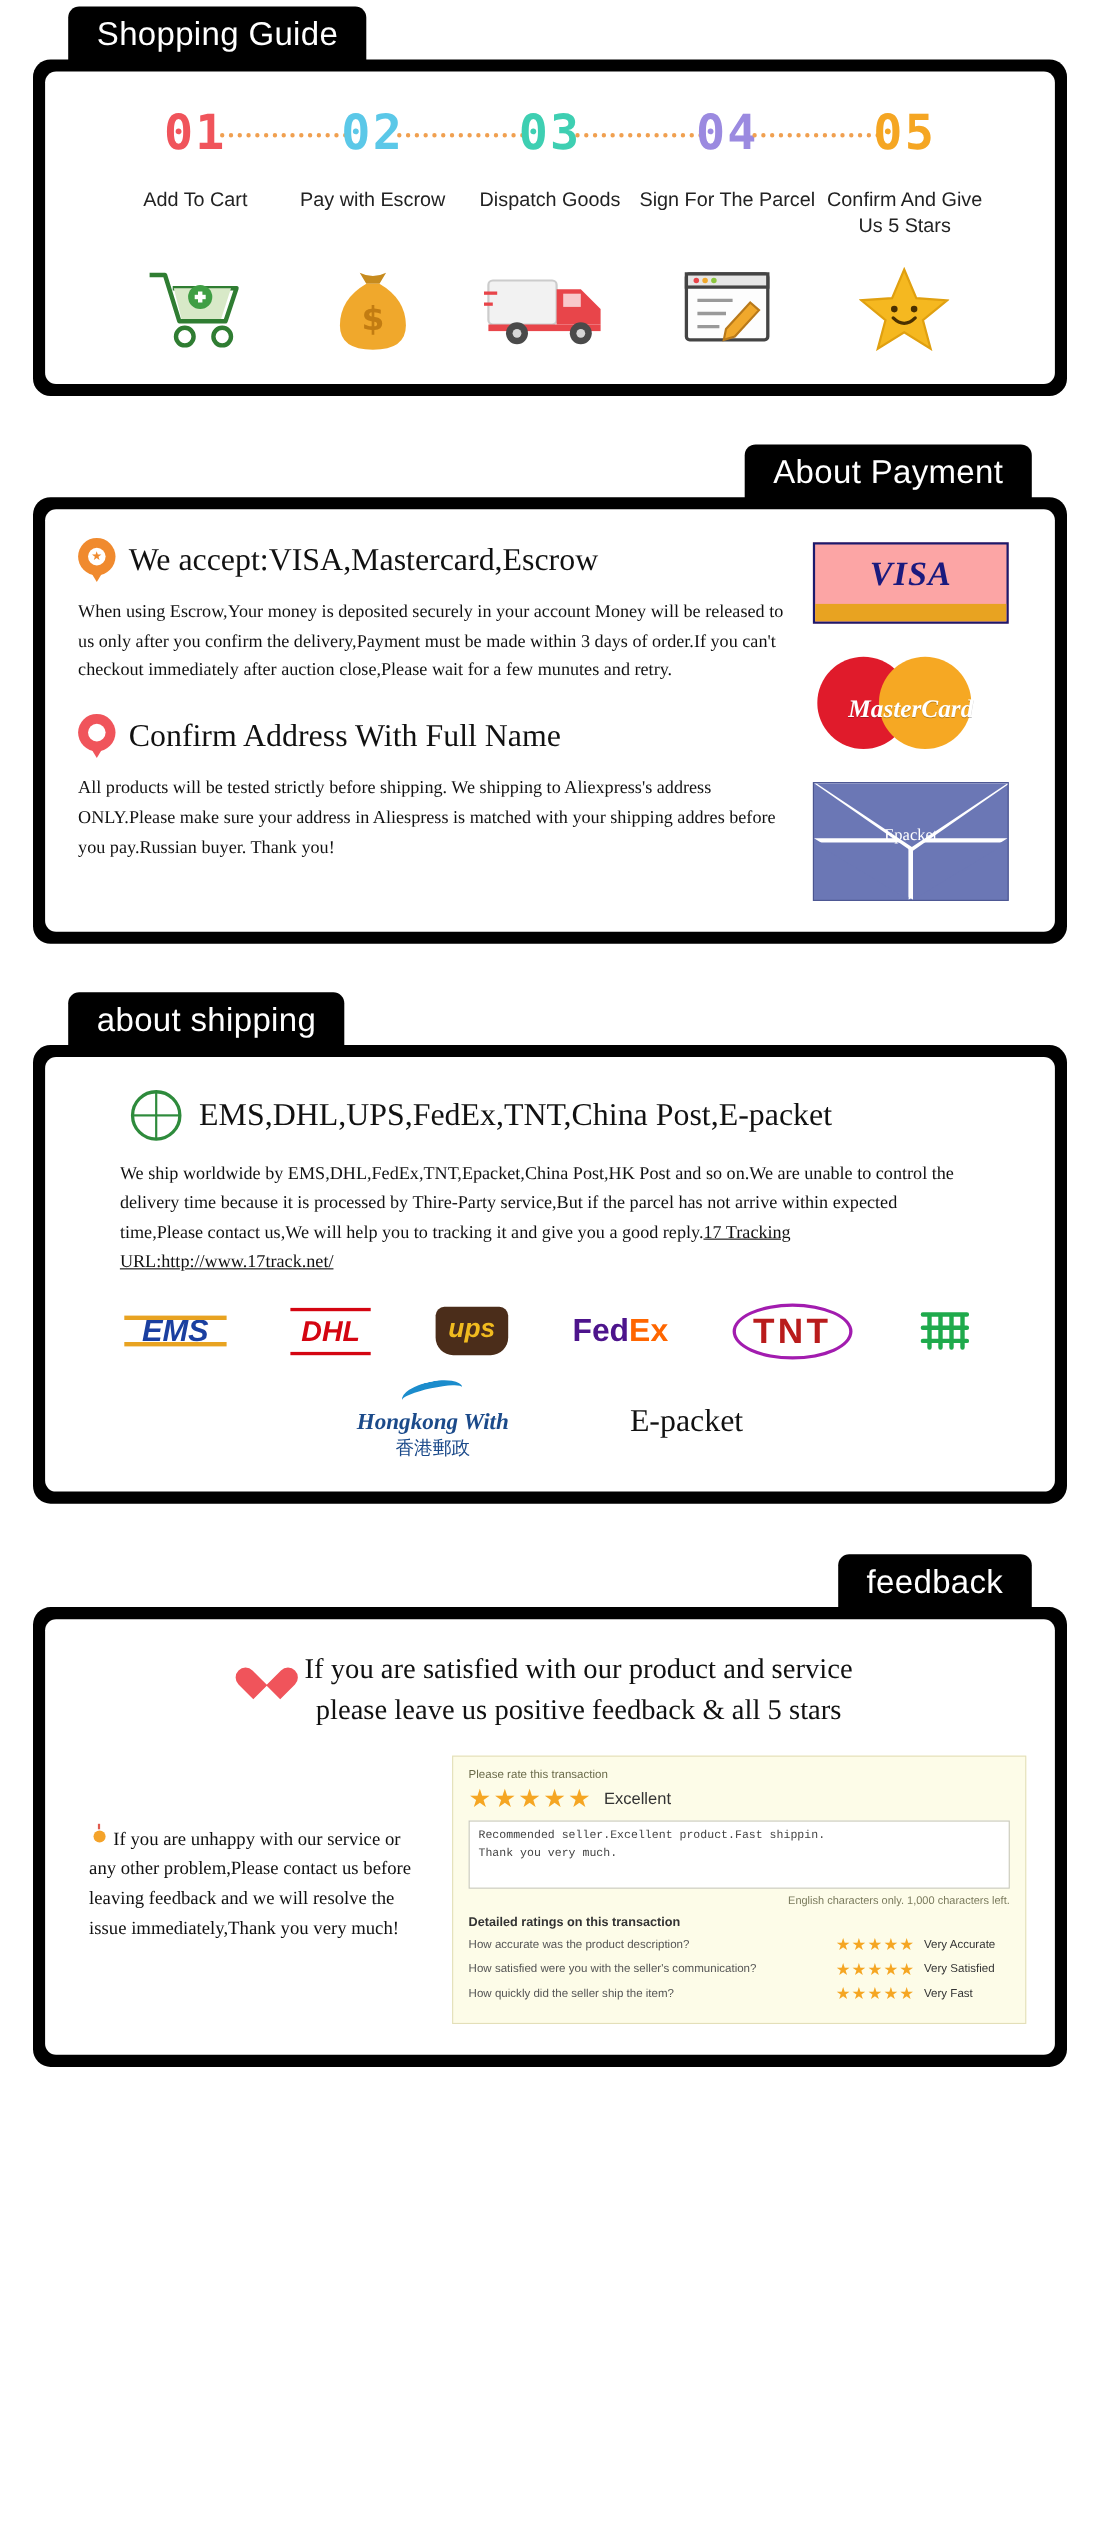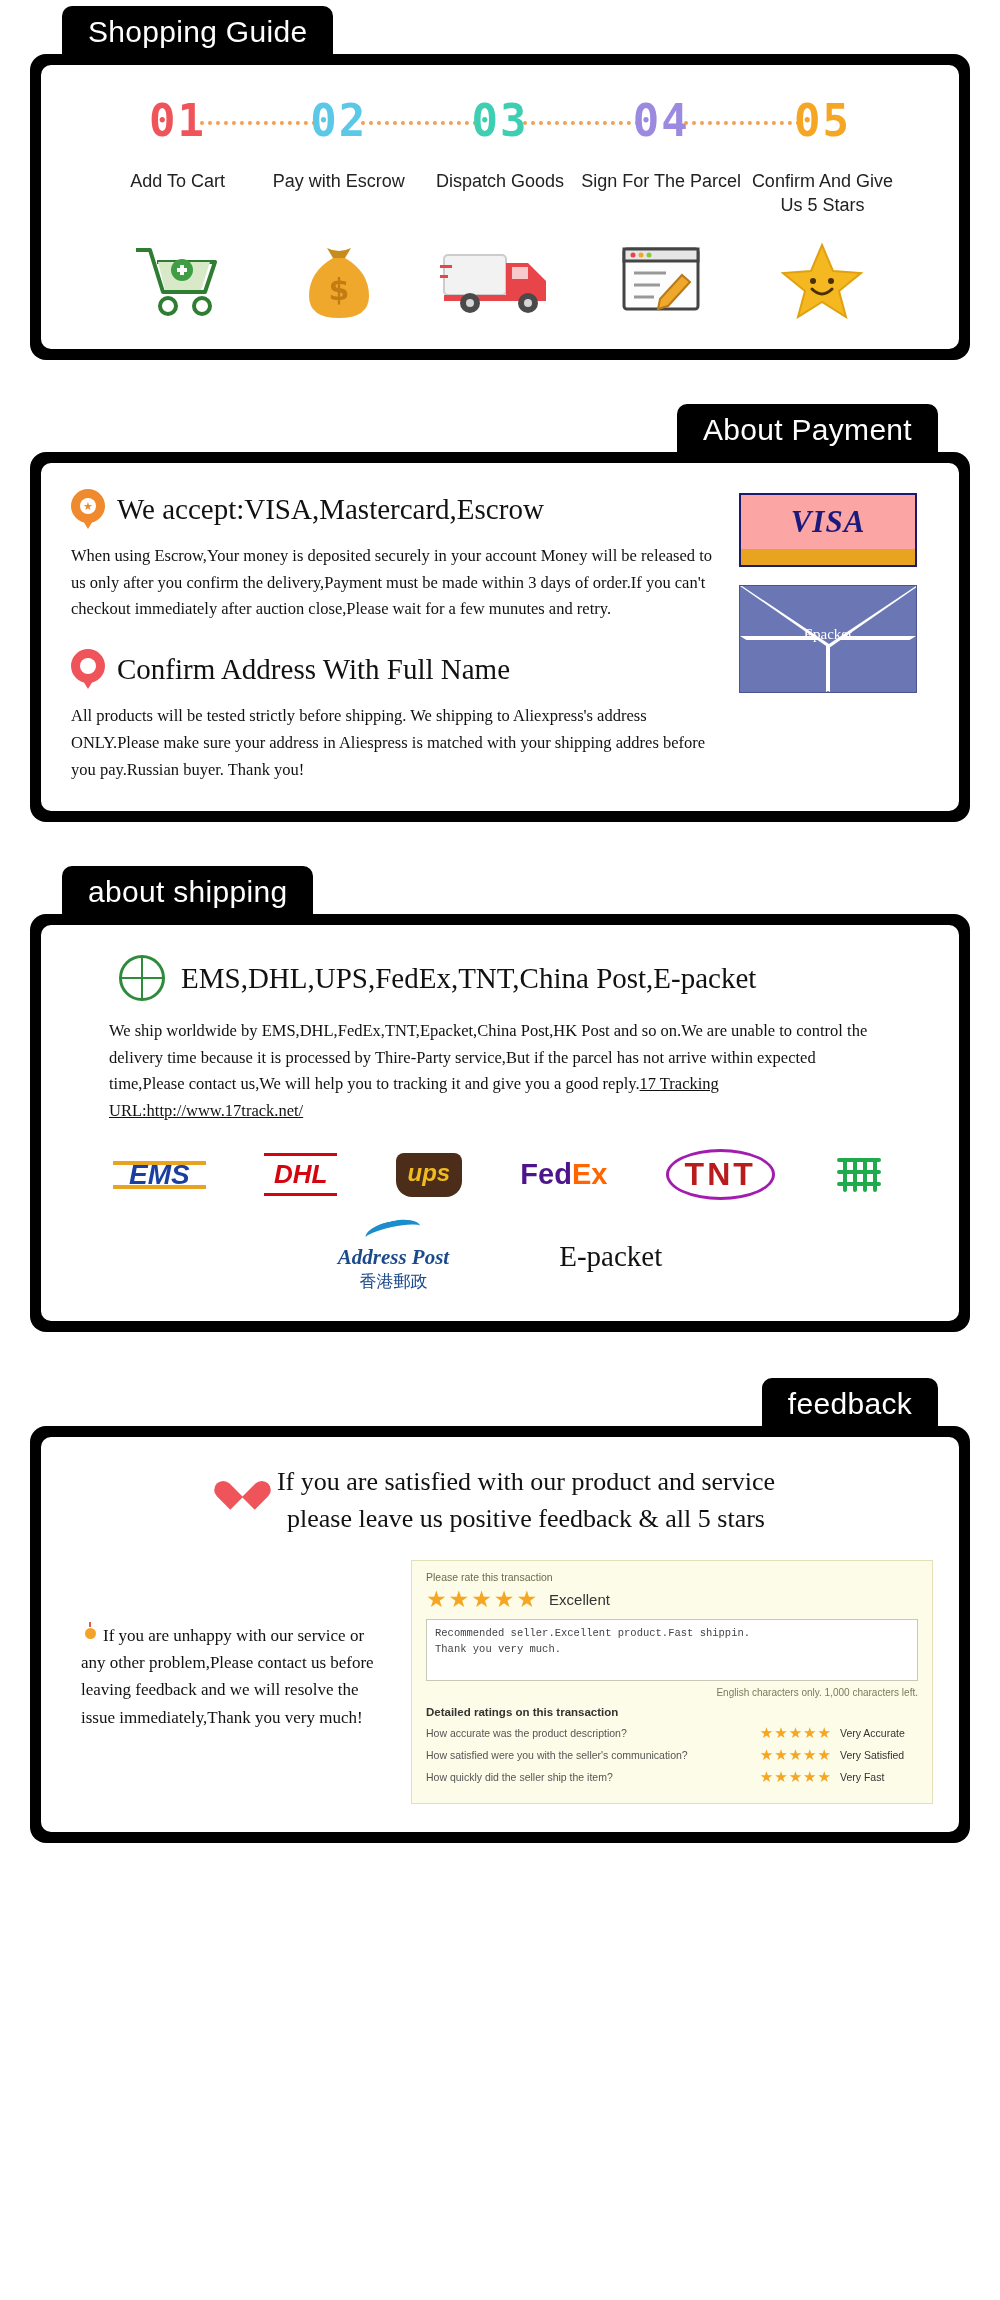--- a/index.html
+++ b/index.html
@@ -518,20 +518,25 @@
             <h2>Confirm Address With Full Name</h2>
           </div>
           <p class="pay-body" style="margin-bottom:0">All products will be tested strictly before shipping. We shipping to Aliexpress's address ONLY.Please make sure your address in Aliespress is matched with your shipping addres before you pay.Russian buyer. Thank you!</p>
         </div>
 
         <div class="pay-right">
           <div class="card-box">
             <div class="visa-top">VISA</div>
             <div class="visa-bottom"></div>
           </div>
+          <div class="mc-box">
+            <span class="mc-circ mc-red"></span>
+            <span class="mc-circ mc-yel"></span>
+            <span class="mc-text">MasterCard</span>
+          </div>
           <div class="env-box">
             <span class="env-l"></span>
               <span class="env-l-in"></span>
             <span class="env-r"></span>
               <span class="env-r-in"></span>
             <span class="env-flap"></span>
               <span class="env-flap-in"></span>
             <span class="env-text">Epacket</span>
           </div>
         </div>
@@ -572,21 +577,21 @@
           <div class="carrier">
             <svg width="54" height="46" viewBox="0 0 54 46">
               <path d="M6 8 h40 M12 8 v30 M22 8 v30 M32 8 v30 M42 8 v30 M6 20 h40 M6 32 h40" stroke="#1faa4c" stroke-width="4" fill="none" stroke-linecap="round"></path>
             </svg>
           </div>
         </div>
 
         <div class="carriers2">
           <div class="hkpost">
             <div class="swoosh"></div>
-            <div class="line1">Address Post</div>
+            <div class="line1">Hongkong With</div>
             <div class="line2">香港郵政</div>
           </div>
           <div class="epacket">E-packet</div>
         </div>
       </div>
     </div>
   </div>
 
   <div class="section" id="feedback" style="margin-top:46px;">
     <div class="tab-row right">

